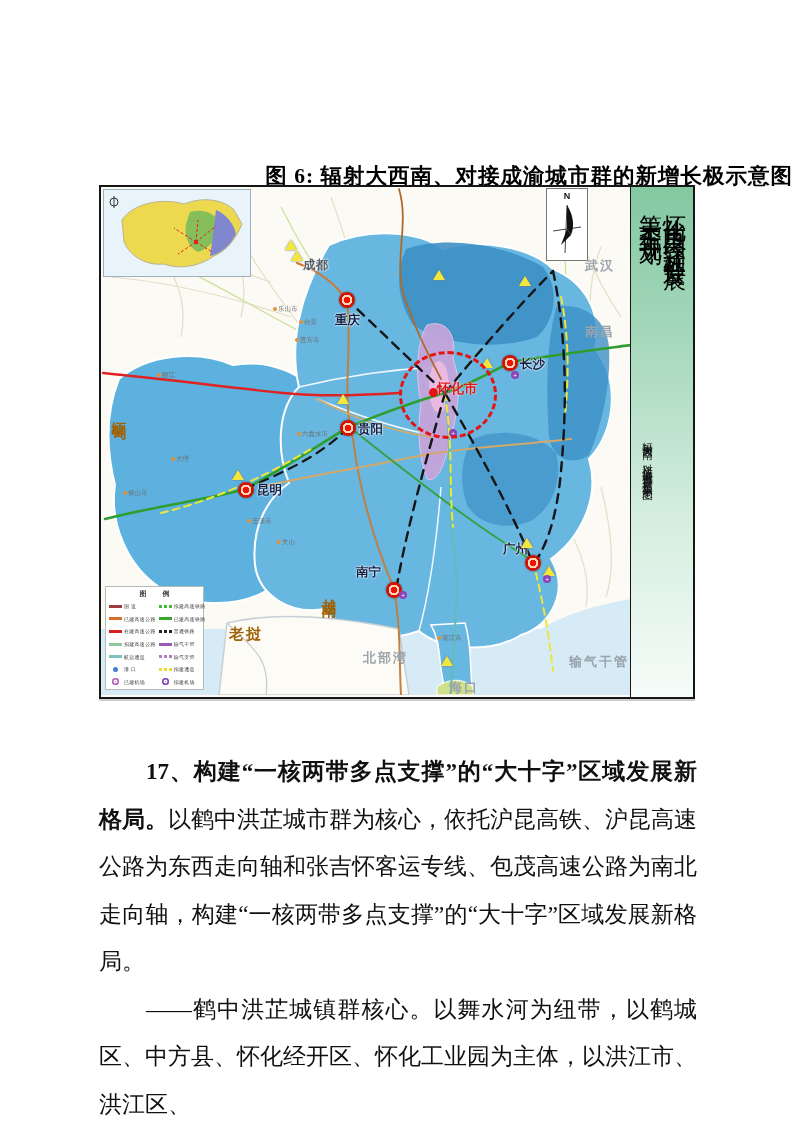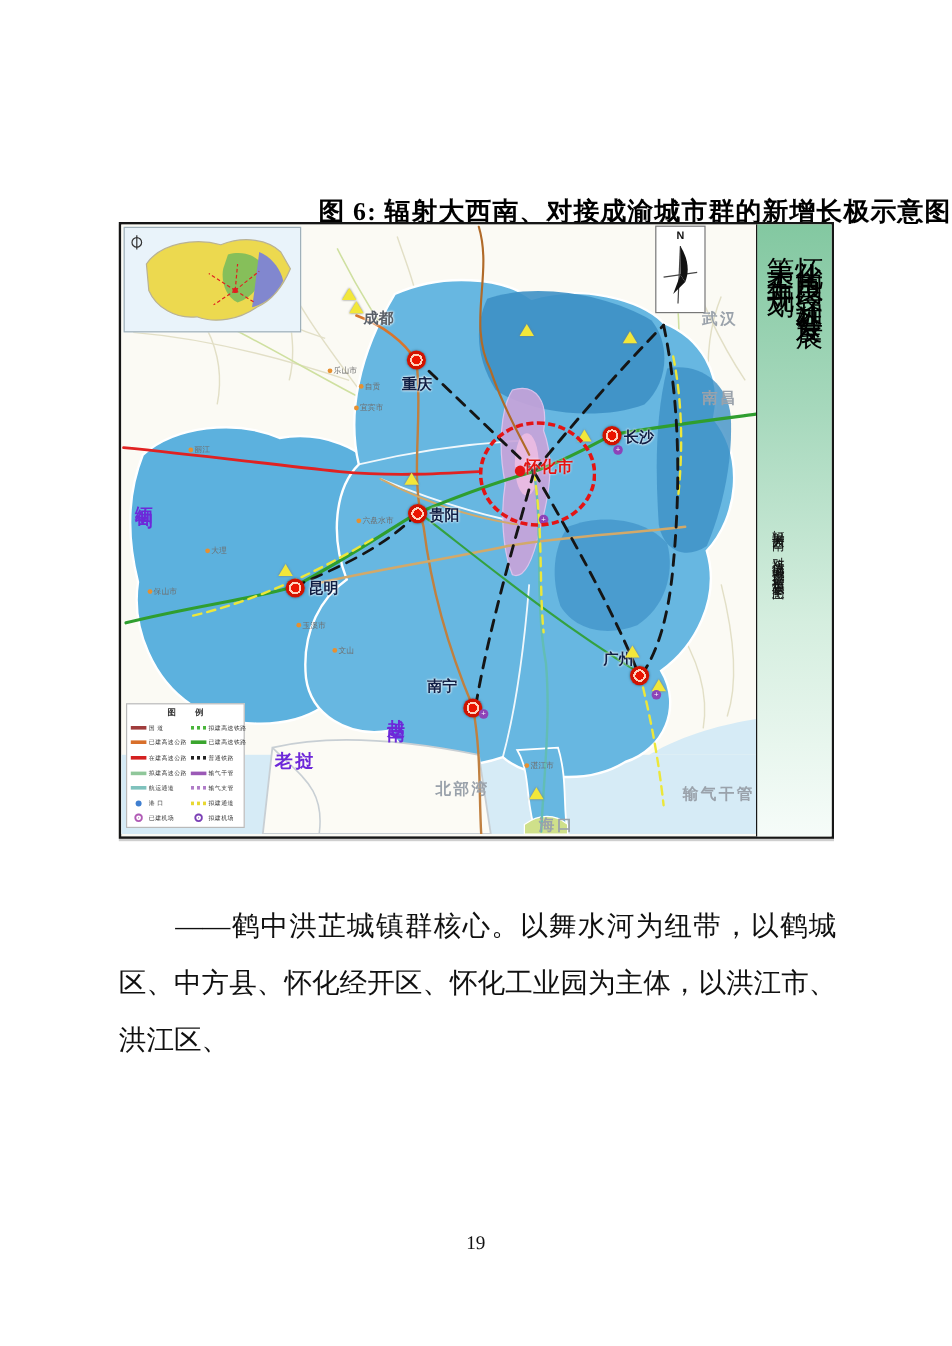--- a/index.html
+++ b/index.html
@@ -31,21 +31,21 @@
     box-shadow:0 0 2px rgba(0,0,0,.5);}
   .city-label{position:absolute;font:bold 12.5px "Liberation Sans","DejaVu Sans",sans-serif;
     color:#101f46;white-space:nowrap;text-shadow:0 0 2px #fff,0 0 2px #fff;}
   .tri{position:absolute;width:0;height:0;border-left:6px solid transparent;
     border-right:6px solid transparent;border-bottom:10px solid #f2e73a;
     filter:drop-shadow(0 0 1px #777);}
   .airport{position:absolute;width:8px;height:8px;border-radius:50%;background:#8d43b8;
     color:#fff;font:5px/8px "DejaVu Sans",sans-serif;text-align:center;}
   .region-label{position:absolute;color:#9aa2ab;font:bold 13px "Liberation Sans",sans-serif;
     white-space:nowrap;letter-spacing:2px;}
-  .region-label.country{color:#6d28d9;font-size:15px;}
+  .region-label.country{color:#a16207;font-size:15px;}
   .region-label.vertical{writing-mode:vertical-rl;text-orientation:upright;letter-spacing:4px;}
   .minor-label{position:absolute;font:6.5px "Liberation Sans",sans-serif;color:#6e6e6e;white-space:nowrap;}
   .minor-label i{display:inline-block;width:4px;height:4px;border-radius:50%;
     background:#e79030;margin-right:1px;vertical-align:middle;font-style:normal;}
   .focus-circle{position:absolute;border:3.5px dashed #e41414;border-radius:50%;}
   .focus-dot{position:absolute;width:9px;height:9px;border-radius:50%;background:#e41414;}
   .focus-label{position:absolute;font:bold 13.5px "Liberation Sans",sans-serif;color:#e41414;
     white-space:nowrap;text-shadow:0 0 2px #fff;}
 
   
@@ -305,17 +305,17 @@
       </div>
 
     <div class="sidebar">
       <div class="sb-main">怀化市国民经济和社会发展</div>
       <div class="sb-sub">第十三个五年规划</div>
       <div class="sb-caption">辐射大西南、对接成渝城市群新增长极示意图</div>
     </div>
   </div>
 
   <div class="body-text">
+    <p class="para"><span class="lead">17、构建“一核两带多点支撑”的“大十字”区域发展新格局。</span><span>以鹤中洪芷城市群为核心，依托沪昆高铁、沪昆高速公路为东西走向轴和张吉怀客运专线、包茂高速公路为南北走向轴，构建“一核两带多点支撑”的“大十字”区域发展新格局。</span></p>
     <p class="para">——鹤中洪芷城镇群核心。以舞水河为纽带，以鹤城区、中方县、怀化经开区、怀化工业园为主体，以洪江市、洪江区、</p>
   </div>
 
-  <div class="page-num">19</div>
 </div>
 
 </body></html>

